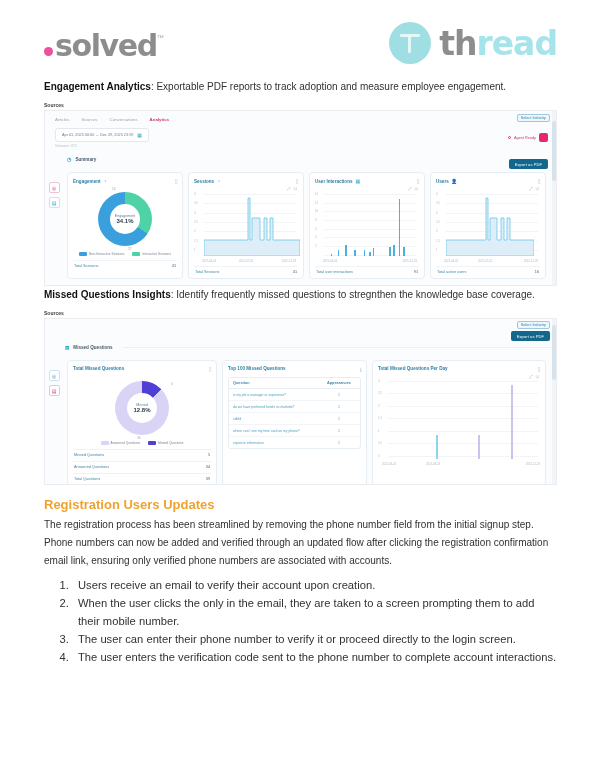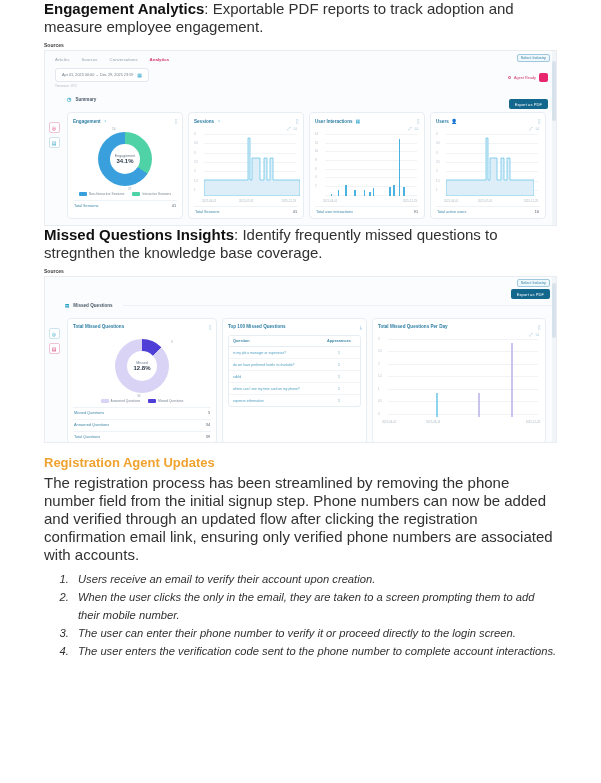--- a/index.html
+++ b/index.html
@@ -21,25 +21,25 @@
   .isolved .tm { font-size:7px; color:#a8a8a8; align-self:flex-start; margin-top:6px;}
   .thread { position:absolute; right:44px; top:22px; display:flex; align-items:center; gap:8px;}
   .thread .circ { width:42px; height:42px; border-radius:50%; background:#9fdfe4; position:relative;}
   .thread .circ .tbar { position:absolute; left:11px; top:12px; width:20px; height:3px; background:#e4f7f9; border-radius:1px;}
   .thread .circ .tstem { position:absolute; left:19px; top:12px; width:3px; height:19px; background:#e4f7f9; border-radius:1px;}
   .thread .tw { font-size:33px; font-weight:bold; letter-spacing:-1px; font-family:"DejaVu Sans", sans-serif;}
   .thread .tw .g { color:#8d8d8d; }
   .thread .tw .c { color:#a5e4ea; }
 
   
-  .para { margin:0 44px; font-size:15px; line-height:18px; color:#313131; }
+  .para { margin:0 44px; font-size:10px; line-height:18px; color:#313131; }
   .para b { font-weight:bold; color:#111; }
   .sect-title { margin:0 44px; font-size:13px; font-weight:bold; color:#f0a22e; line-height:20px;}
   ol.steps { margin:6px 44px 0 44px; padding-left:28px; font-size:11.2px; line-height:18px; color:#313131;}
-  ol.steps li { padding-left:6px; margin-bottom:0px;font-style:italic;}
+  ol.steps li { padding-left:6px; margin-bottom:0px;}
 
   
   .shot { position:relative; margin:6px 44px 0 44px; background:#ffffff; }
   .shot .srcLabel { font-size:5px; font-weight:bold; color:#3b3b3b; margin-bottom:2px; }
   .shotbox { position:relative; border:1px solid #e9edf1; background:#fbfcfd; overflow:hidden; }
 
   .chip { position:absolute; font-size:3.6px; color:#2d7fa6; border:1px solid #9fc8de;
           background:#eef7fb; border-radius:2px; padding:1px 3px; letter-spacing:.1px;}
   .btnpdf { position:absolute; font-size:4px; color:#fff; background:#13668c; border-radius:2px;
             padding:2.5px 6px; letter-spacing:.1px; }
@@ -104,20 +104,36 @@
   .mqhdr .ico { color:#2aa3c7; }
   .hr-line { flex:1; height:1px; background:#eaf0f4; margin-left:6px; }
   .scrollbar { position:absolute; right:0; top:0; bottom:0; width:4px; background:#f2f5f8; }
   .scrollbar i { position:absolute; left:0; width:4px; background:#d8e2ea; border-radius:2px; }
 </style>
 </head>
 <body>
 
 <div class="page">
 
+  <div class="header">
+    <div class="isolved">
+      <span class="dot"></span>
+      <span class="word">solved</span>
+      <span class="tm">™</span>
+    </div>
+    <div class="thread">
+      <span class="circ">
+        <i class="tbar"></i>
+          <i class="tstem"></i>
+      </span>
+      <span class="tw">
+        <span class="g">th</span><span class="c">read</span>
+      </span>
+    </div>
+  </div>
 
   <p class="para">
     <b>Engagement Analytics</b><span>: Exportable PDF reports to track adoption and measure employee engagement.</span>
   </p>
 
   <div class="shot">
     <div class="srcLabel">Sources</div>
     <div class="shotbox" style="height:176px;">
       <div class="chip" style="right:6px; top:3px;">Select Industry</div>
 
@@ -421,21 +437,21 @@
           </div>
 
         </div>
       </div>
       <div class="scrollbar">
           <i style="top:6px; height:55px;"></i>
         </div>
     </div>
   </div>
 
-  <div class="sect-title" style="margin-top:10px;">Registration Agent Updates</div>
+  <div class="sect-title" style="margin-top:10px;">Registration Users Updates</div>
   <p class="para" style="margin-top:1px;">The registration process has been streamlined by removing the phone number field from the initial signup step. Phone numbers can now be added and verified through an updated flow after clicking the registration confirmation email link, ensuring only verified phone numbers are associated with accounts.</p>
 
   <ol class="steps">
     <li>Users receive an email to verify their account upon creation.</li>
     <li>When the user clicks the only in the email, they are taken to a screen prompting them to add their mobile number.</li>
     <li>The user can enter their phone number to verify it or proceed directly to the login screen.</li>
     <li>The user enters the verification code sent to the phone number to complete account interactions.</li>
   </ol>
 
 </div>

